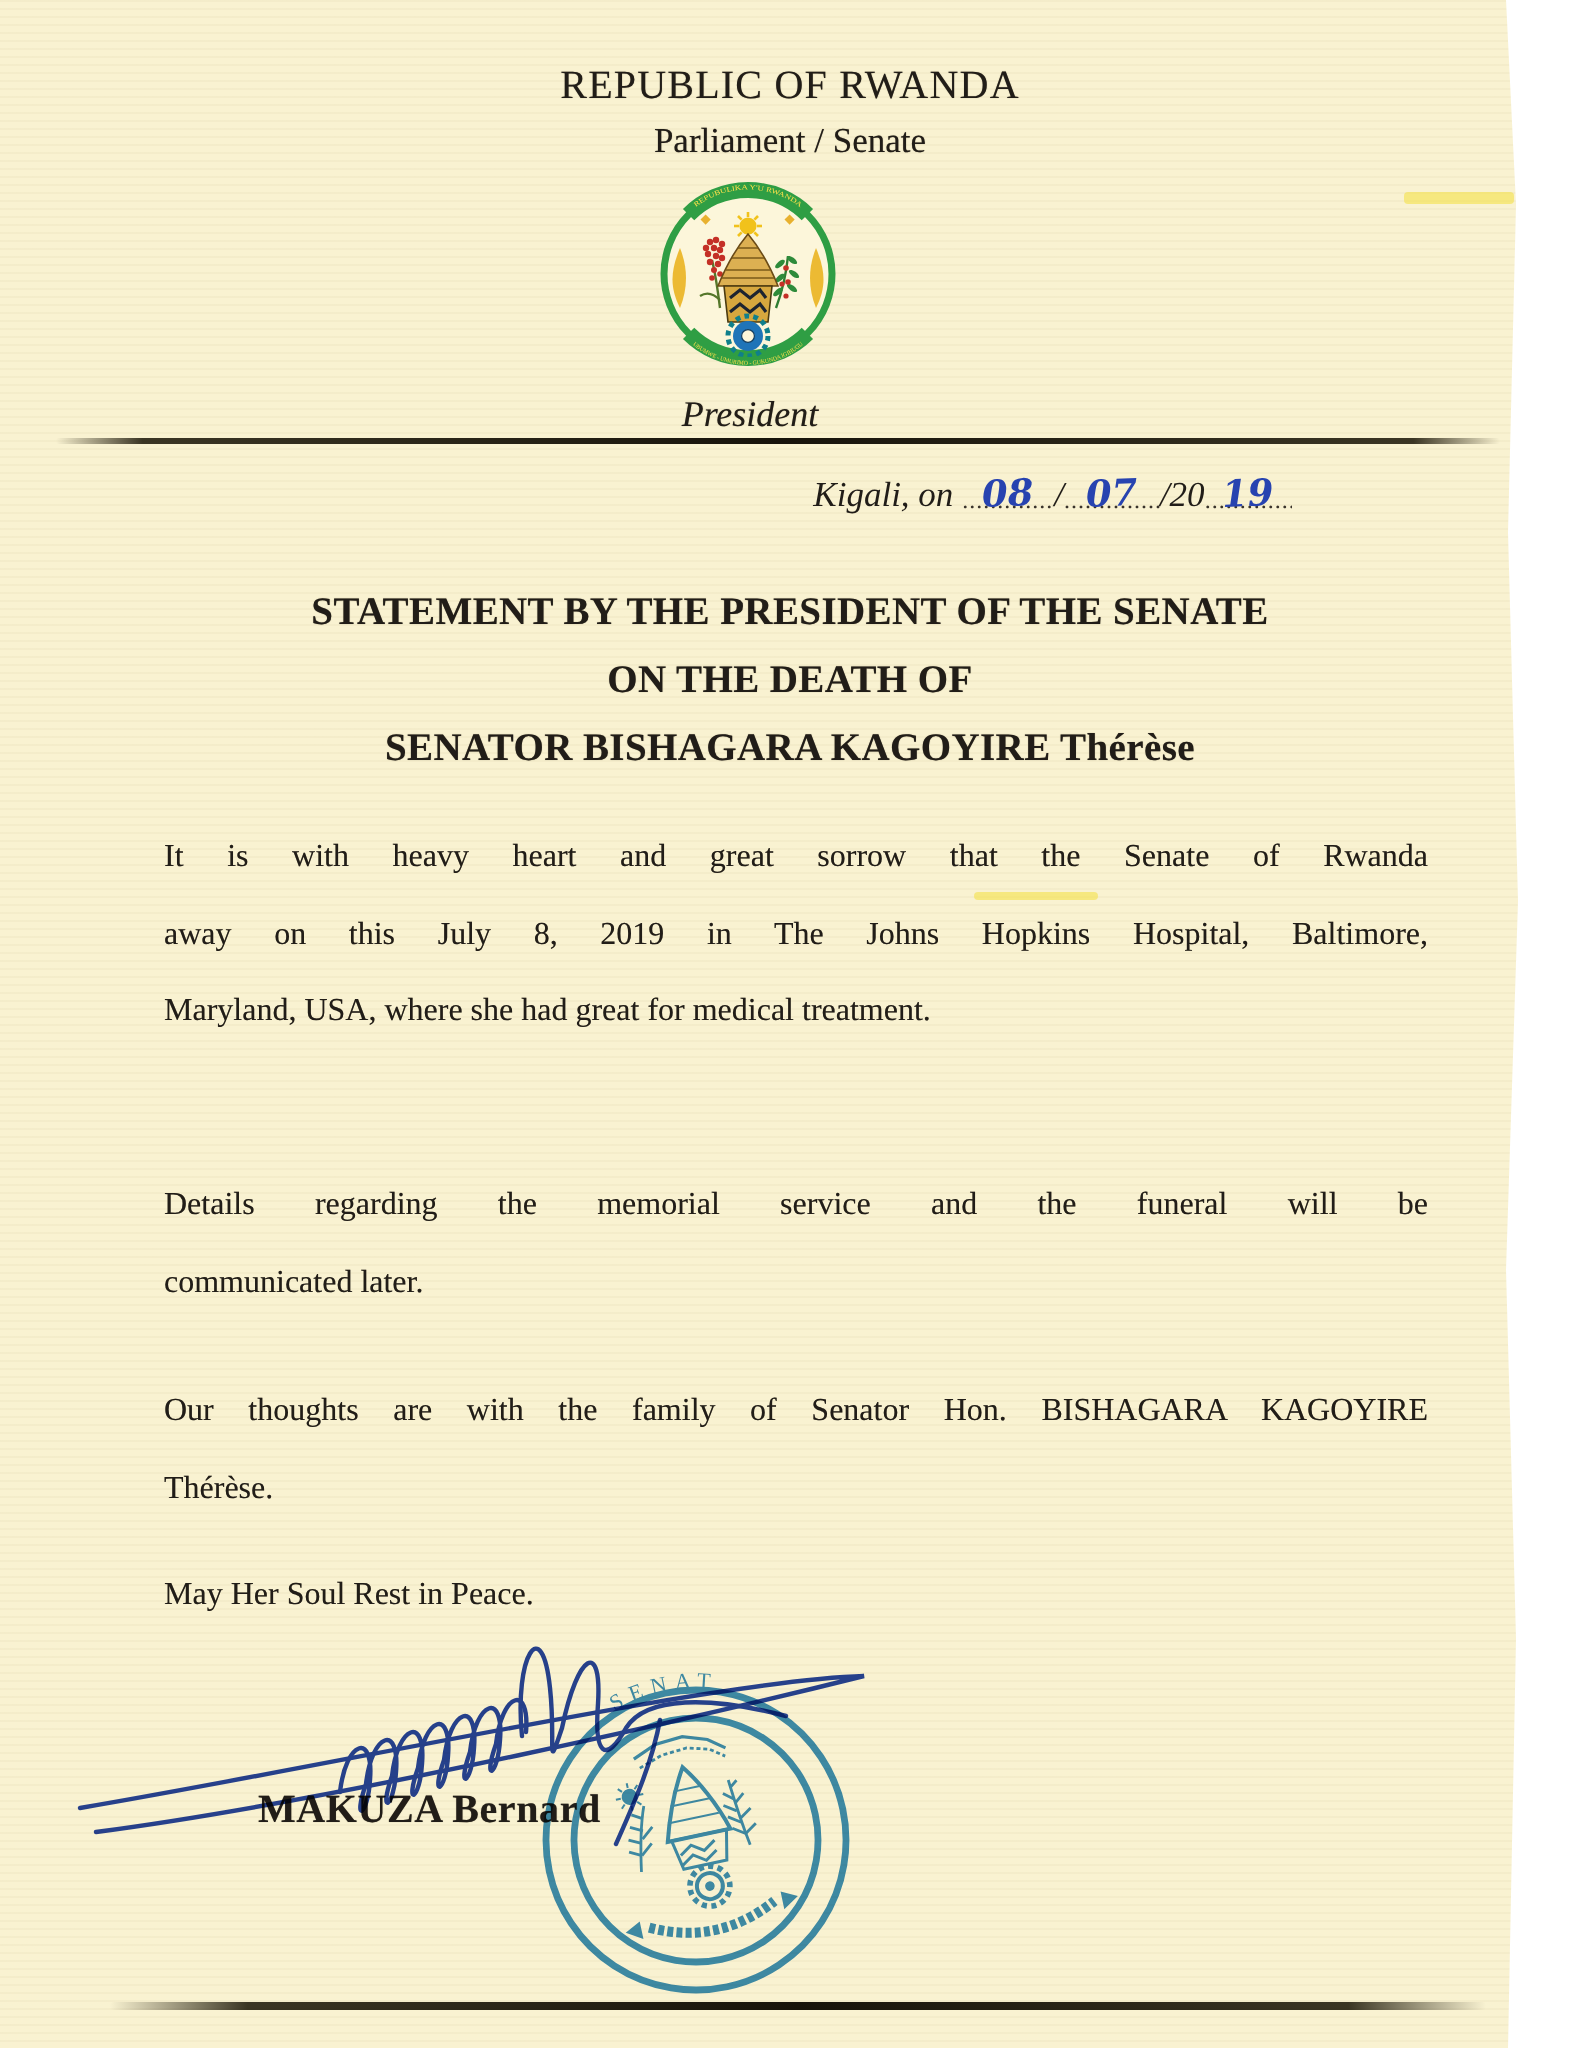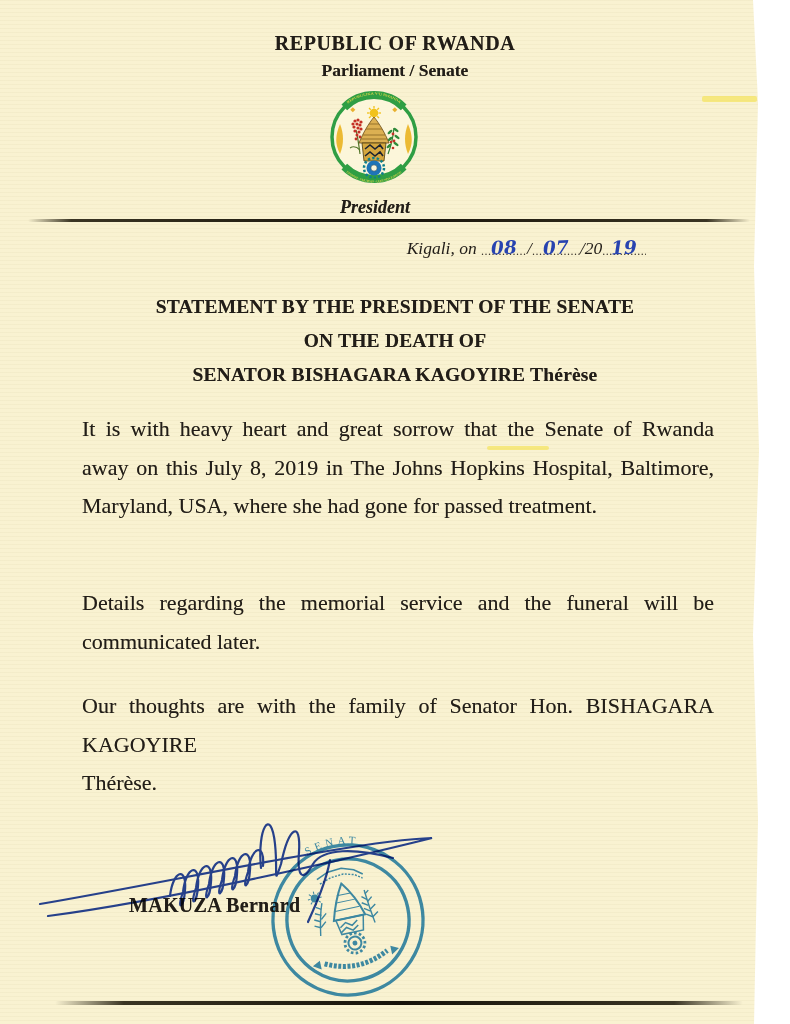--- a/index.html
+++ b/index.html
@@ -2,39 +2,39 @@
 <html><head>
 <meta charset="utf-8">
 <style>
   html,body{margin:0;padding:0;background:#ffffff;}
   .canvas{position:relative;width:790px;height:1024px;background:#ffffff;overflow:hidden;
           font-family:"Liberation Serif",serif;color:#211d18;}
   .paper{position:absolute;left:0;top:0;width:760px;height:1024px;
          background-color:#f9f2d1;
          background-image:repeating-linear-gradient(180deg,rgba(130,108,46,0.045) 0px,rgba(130,108,46,0.045) 1px,transparent 1px,transparent 4px);
          clip-path:polygon(0 0,753px 0,758px 10%,754px 26%,759px 44%,753px 62%,758px 80%,754px 100%,0 100%);}
-  .hdr{position:absolute;left:32px;width:726px;text-align:center;font-weight:bold;
+  .hdr{position:absolute;left:32px;width:726px;text-align:center;font-weight:normal;
        text-shadow:0 0 .4px rgba(40,30,10,.55);}
   .country{top:32px;font-size:20px;letter-spacing:.6px;}
   .inst{top:60px;font-size:17.5px;}
   .office{top:197px;left:300px;width:150px;font-size:18px;font-style:italic;}
   .emblem{position:absolute;left:316px;top:84px;width:116px;height:110px;}
   .rule{position:absolute;left:28px;top:219px;width:722px;height:2.5px;border-radius:2px;
         background:linear-gradient(90deg,rgba(25,20,5,0),rgba(25,20,5,.85) 6%,#17130a 50%,rgba(25,20,5,.85) 94%,rgba(25,20,5,0));}
   .dateline{position:absolute;left:300px;top:237px;width:453px;text-align:center;font-size:17.5px;font-style:italic;}
   .slot{position:relative;display:inline-block;vertical-align:baseline;}
   .slot.day{width:46px;} .slot.month{width:48px;} .slot.year{width:44px;}
   .slot .dots{position:absolute;left:0;bottom:0px;width:100%;overflow:hidden;white-space:nowrap;
               color:#39332a;font-size:12px;font-style:normal;letter-spacing:.5px;}
   .slot .hand{position:relative;display:inline-block;color:#2743b0;font-weight:bold;font-size:18.5px;
               font-family:"DejaVu Serif",serif;font-style:italic;transform:rotate(-2.5deg);padding:0 3px;z-index:2;}
   .dl-sep{font-style:italic;}
   .title{position:absolute;left:32px;top:290px;width:726px;text-align:center;font-weight:bold;
          font-size:19.5px;line-height:34px;letter-spacing:.2px;text-shadow:0 0 .4px rgba(40,30,10,.55);}
-  .para{position:absolute;left:82px;width:632px;font-size:22px;line-height:38.6px;
+  .para{position:absolute;left:82px;width:632px;font-size:16px;line-height:38.6px;
         text-shadow:0 0 .3px rgba(40,30,10,.45);}
   .p1{top:410px;} .p2{top:584px;} .p3{top:687px;} .p4{top:786px;line-height:24px;}
   .jl{text-align:justify;text-align-last:justify;}
   .ll{text-align:left;}
   .b{font-weight:bold;}
   .signer{position:absolute;left:85px;top:894px;font-size:20px;font-weight:bold;letter-spacing:.3px;
           text-shadow:0 0 .4px rgba(40,30,10,.55);margin-left:44px;}
   .stamp{position:absolute;left:254px;top:826px;width:188px;height:188px;transform:rotate(-12deg);
          mix-blend-mode:multiply;opacity:.92;}
   .signature{position:absolute;left:30px;top:798px;width:430px;height:135px;mix-blend-mode:multiply;}
@@ -146,33 +146,34 @@
 
     <div class="title">
       <div>STATEMENT BY THE PRESIDENT OF THE SENATE</div>
       <div>ON THE DEATH OF</div>
       <div>SENATOR BISHAGARA KAGOYIRE Thérèse</div>
     </div>
 
     <div class="para p1">
       <div class="jl">It is with heavy heart and great sorrow that the Senate of Rwanda</div>
       <div class="jl">away on this July 8, 2019 in The Johns Hopkins Hospital, Baltimore,</div>
-      <div class="ll">Maryland, USA, where she had gone for passed treatment.</div>
+      <div class="ll">Maryland, USA, where she had great for medical treatment.</div>
     </div>
 
     <div class="para p2">
       <div class="jl">Details regarding the memorial service and the funeral will be</div>
       <div class="ll">communicated later.</div>
     </div>
 
     <div class="para p3">
       <div class="jl">Our thoughts are with the family of Senator Hon. BISHAGARA KAGOYIRE</div>
       <div class="ll">Thérèse.</div>
     </div>
 
+    <div class="para p4">May Her Soul Rest in Peace.</div>
 
     <div class="signer">MAKUZA Bernard</div>
 
     <svg class="stamp" viewBox="0 0 188 188">
       <defs>
         <path id="stampTop" d="M 14,98 A 80,80 0 0 1 174,98"></path>
       </defs>
       <g fill="none" stroke="#2e86c1" stroke-width="2">
         <circle cx="94" cy="94" r="75" stroke-width="3.4"></circle>
         <circle cx="94" cy="94" r="61" stroke-width="3.4"></circle>

